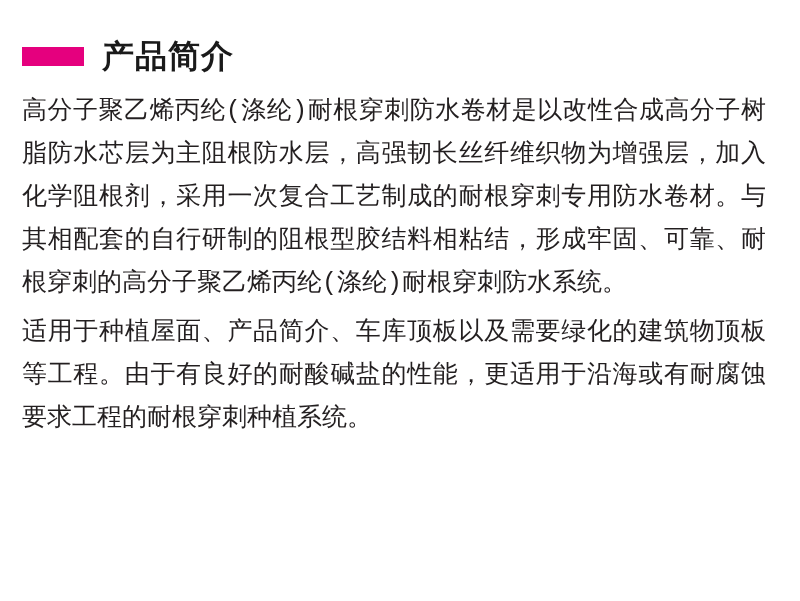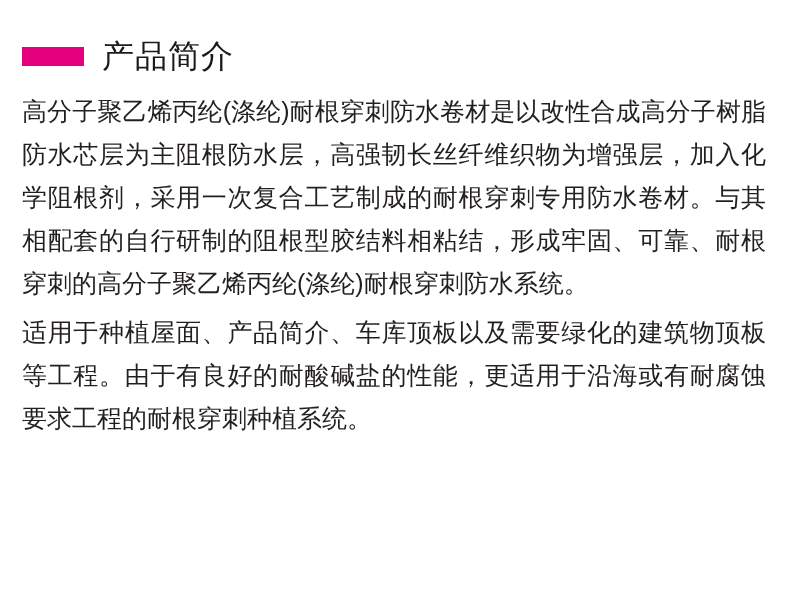--- a/index.html
+++ b/index.html
@@ -27,37 +27,37 @@
   }
   .heading-bar {
     width: 62px;
     height: 19px;
     background: #e5007e;
     margin-right: 18px;
     flex: none;
   }
   .heading-text {
     font-size: 32px;
-    font-weight: normal;
+    font-weight: bold;
     color: #1a1a1a;
     letter-spacing: 1px;
     line-height: 1;
     font-family: "DejaVu Sans", "Liberation Sans", sans-serif;
   }
   .body-block {
     padding: 18px 34px 0 22px;
   }
   .body-para {
     font-size: 25px;
     color: #231f20;
     line-height: 1.72;
     text-align: justify;
     text-justify: inter-ideograph;
     margin: 0;
-    font-family: Liberation Sans, sans-serif;
+    font-family: Liberation Mono, monospace;
   }
   .body-para + .body-para {
     margin-top: 6px;
   }
 </style>
 </head>
 <body>
 
 <div class="page">
 

